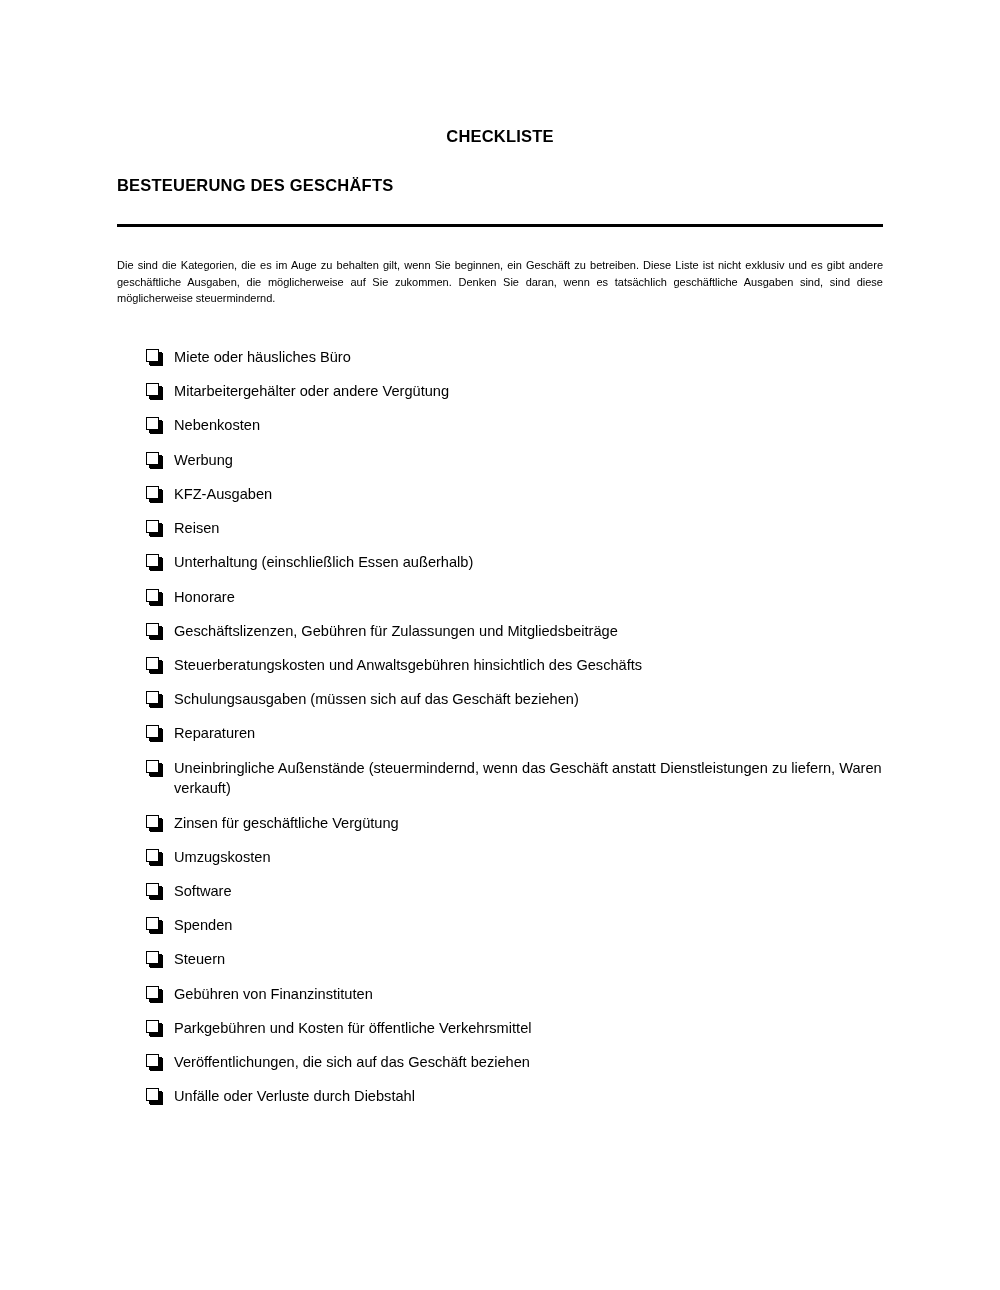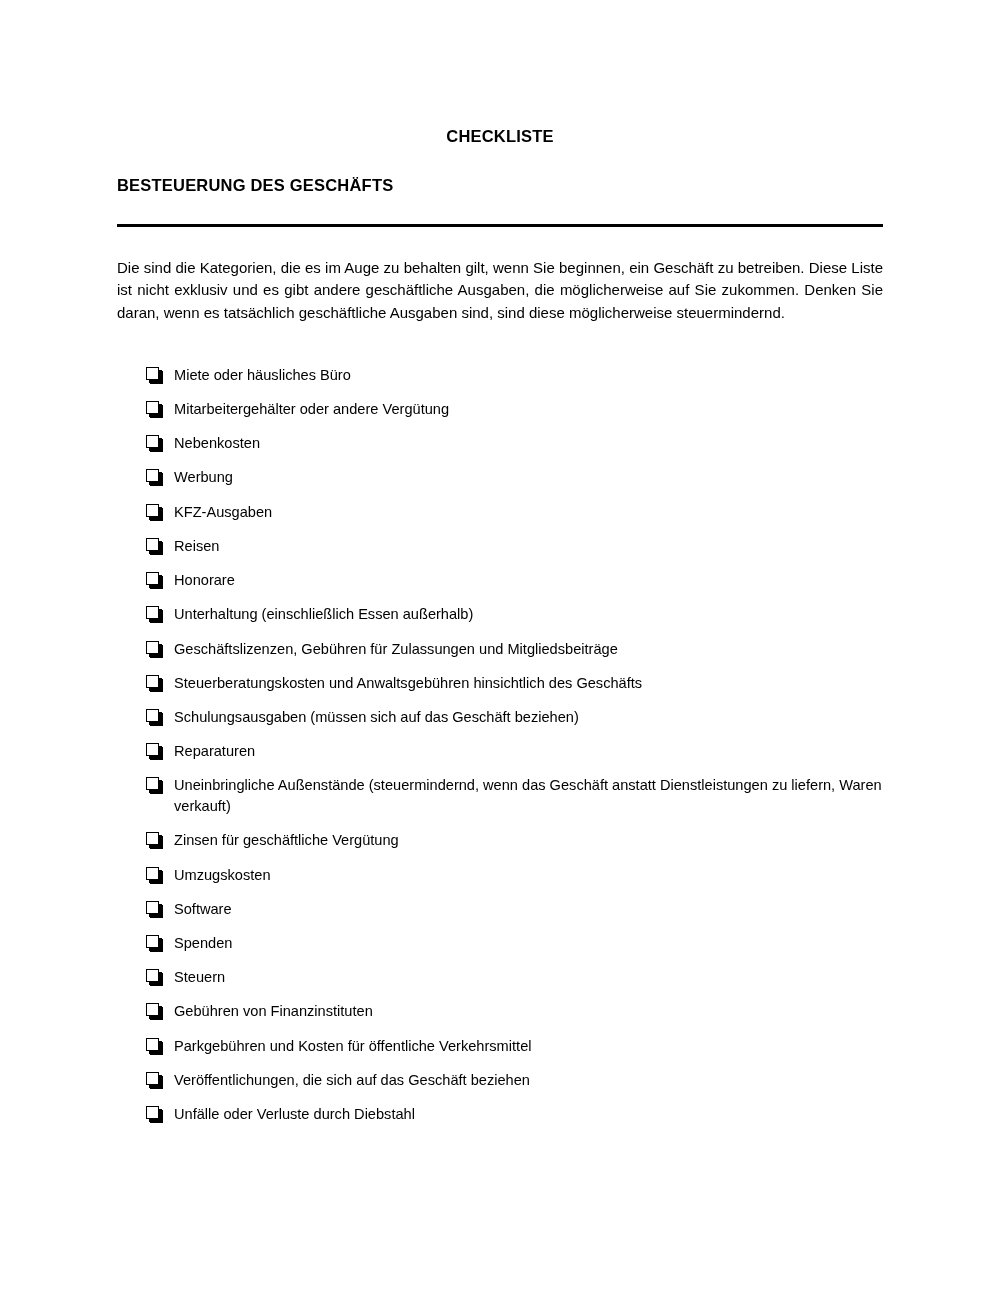--- a/index.html
+++ b/index.html
@@ -58,21 +58,21 @@
     height: 3px;
     background: #000000;
     line-height: 0;
     font-size: 0;
   }
 
   
   .intro {
     margin: 0;
     padding-top: 30px;
-    font-size: 15px;
+    font-size: 11px;
     line-height: 1.48;
     text-align: justify;
     text-justify: inter-word;
     hyphens: none;
   }
 
   
   .checklist {
     list-style: none;
     margin: 0;
@@ -191,28 +191,28 @@
             <span class="checkbox-shadow"></span>
             <span class="checkbox"></span>
           </span>
           <span class="item-label">Reisen</span>
         </li>
         <li class="check-item">
           <span class="checkbox-wrap">
             <span class="checkbox-shadow"></span>
             <span class="checkbox"></span>
           </span>
+          <span class="item-label">Unterhaltung (einschließlich Essen außerhalb)</span>
+        </li>
+        <li class="check-item">
+          <span class="checkbox-wrap">
+            <span class="checkbox-shadow"></span>
+            <span class="checkbox"></span>
+          </span>
           <span class="item-label">Honorare</span>
-        </li>
-        <li class="check-item">
-          <span class="checkbox-wrap">
-            <span class="checkbox-shadow"></span>
-            <span class="checkbox"></span>
-          </span>
-          <span class="item-label">Unterhaltung (einschließlich Essen außerhalb)</span>
         </li>
         <li class="check-item">
           <span class="checkbox-wrap">
             <span class="checkbox-shadow"></span>
             <span class="checkbox"></span>
           </span>
           <span class="item-label">Geschäftslizenzen, Gebühren für Zulassungen und Mitgliedsbeiträge</span>
         </li>
         <li class="check-item">
           <span class="checkbox-wrap">

